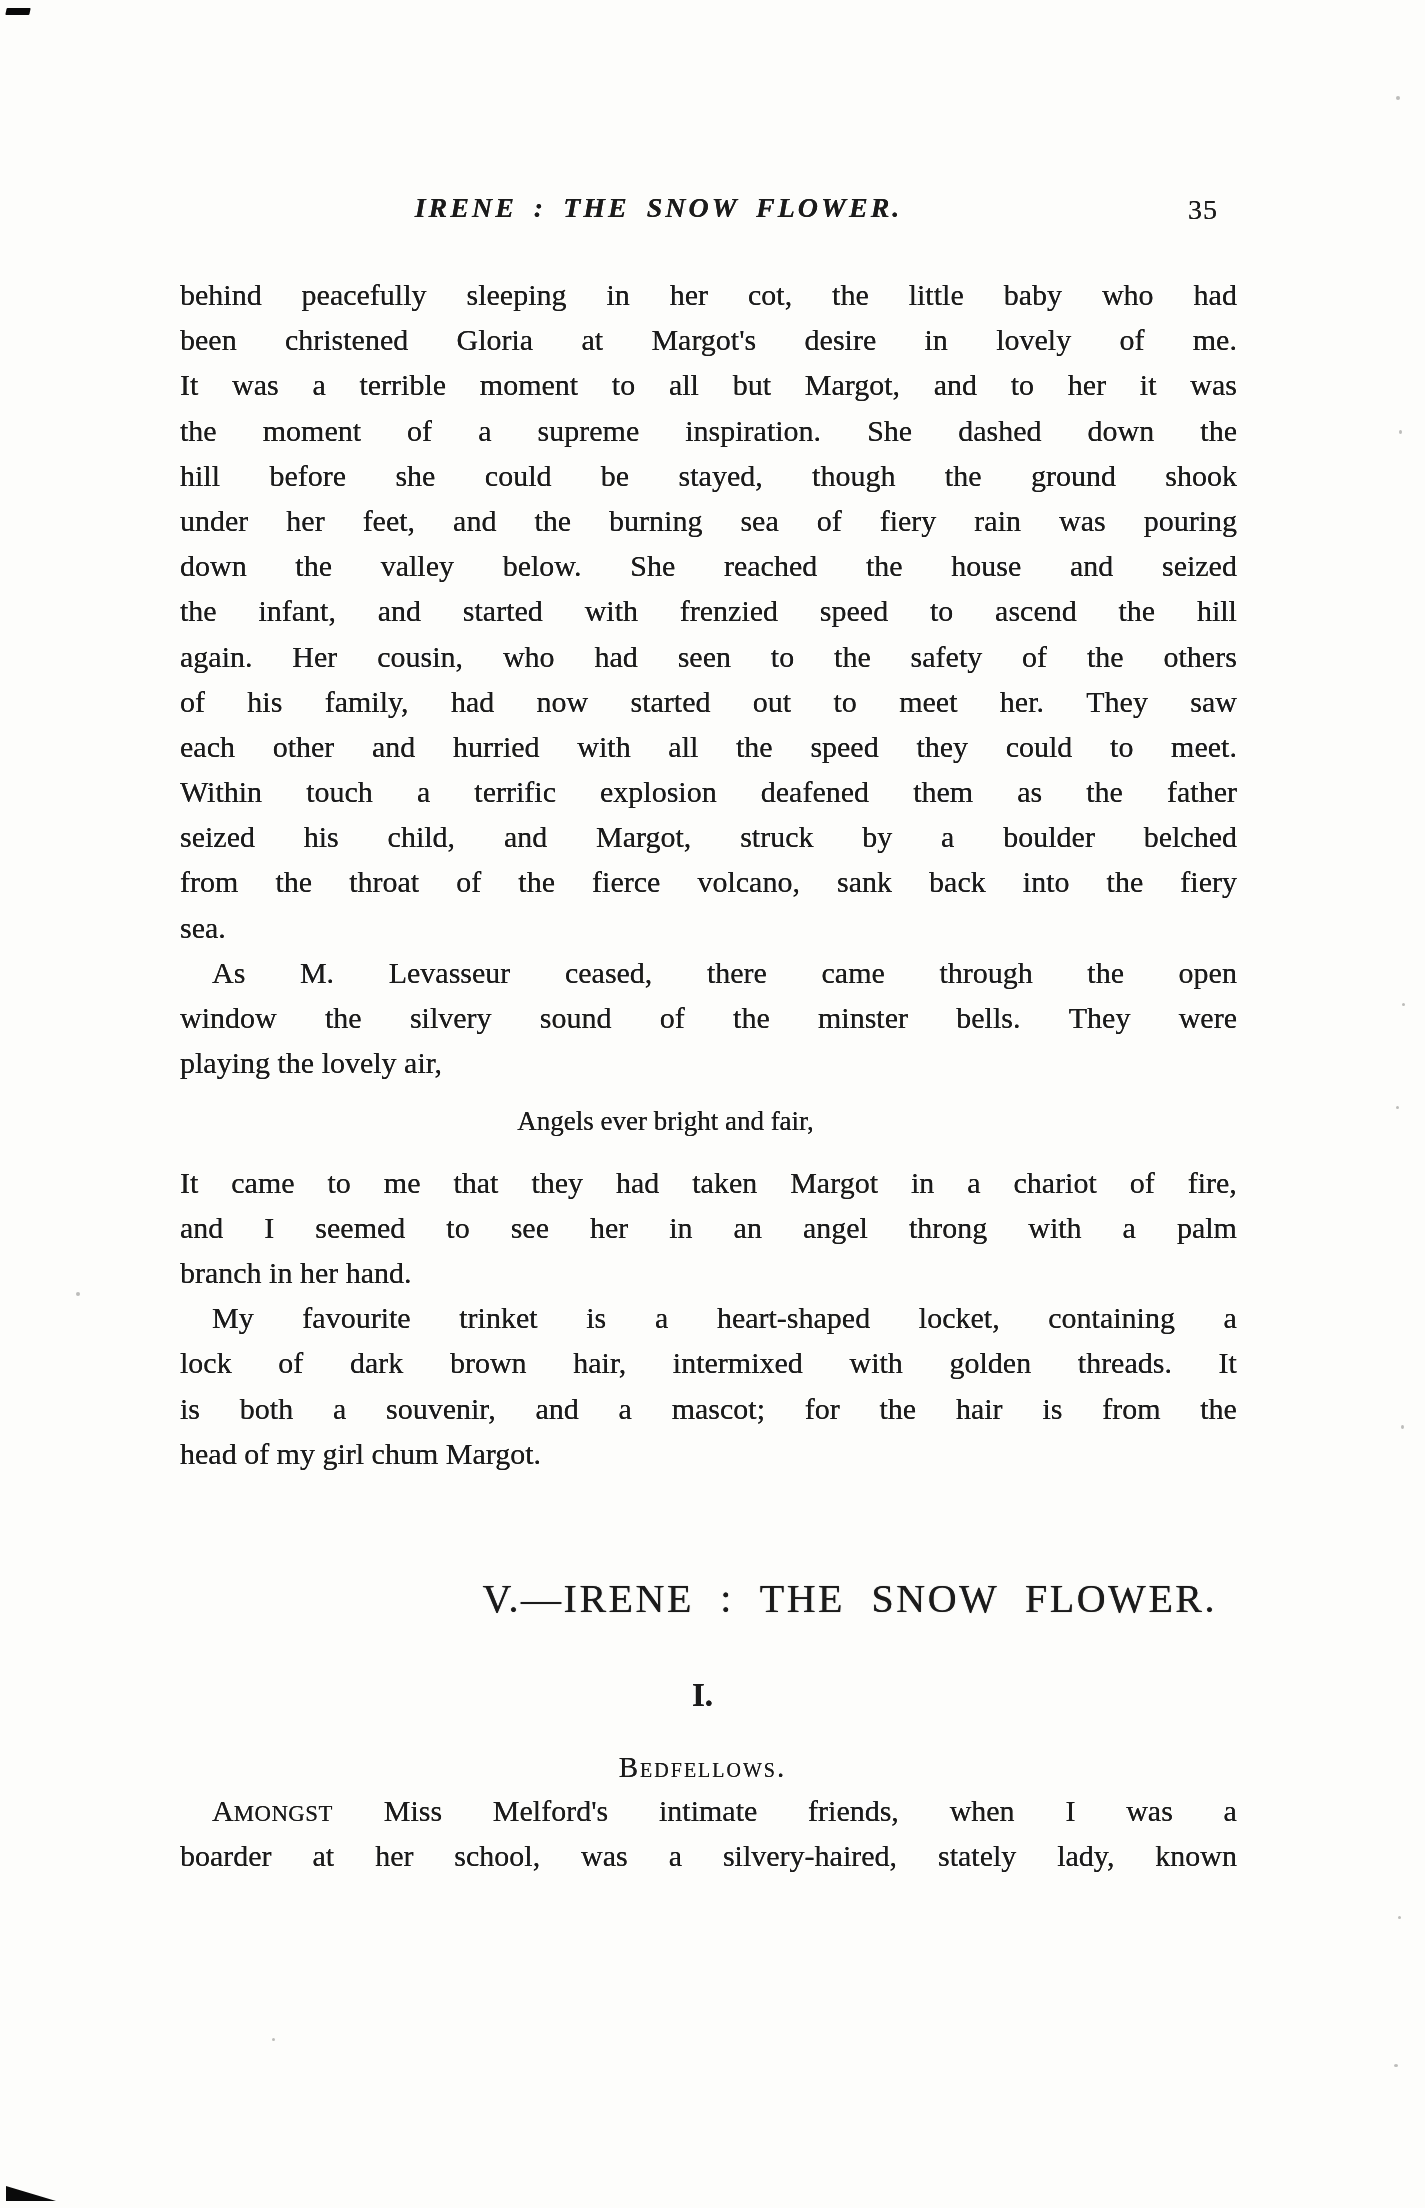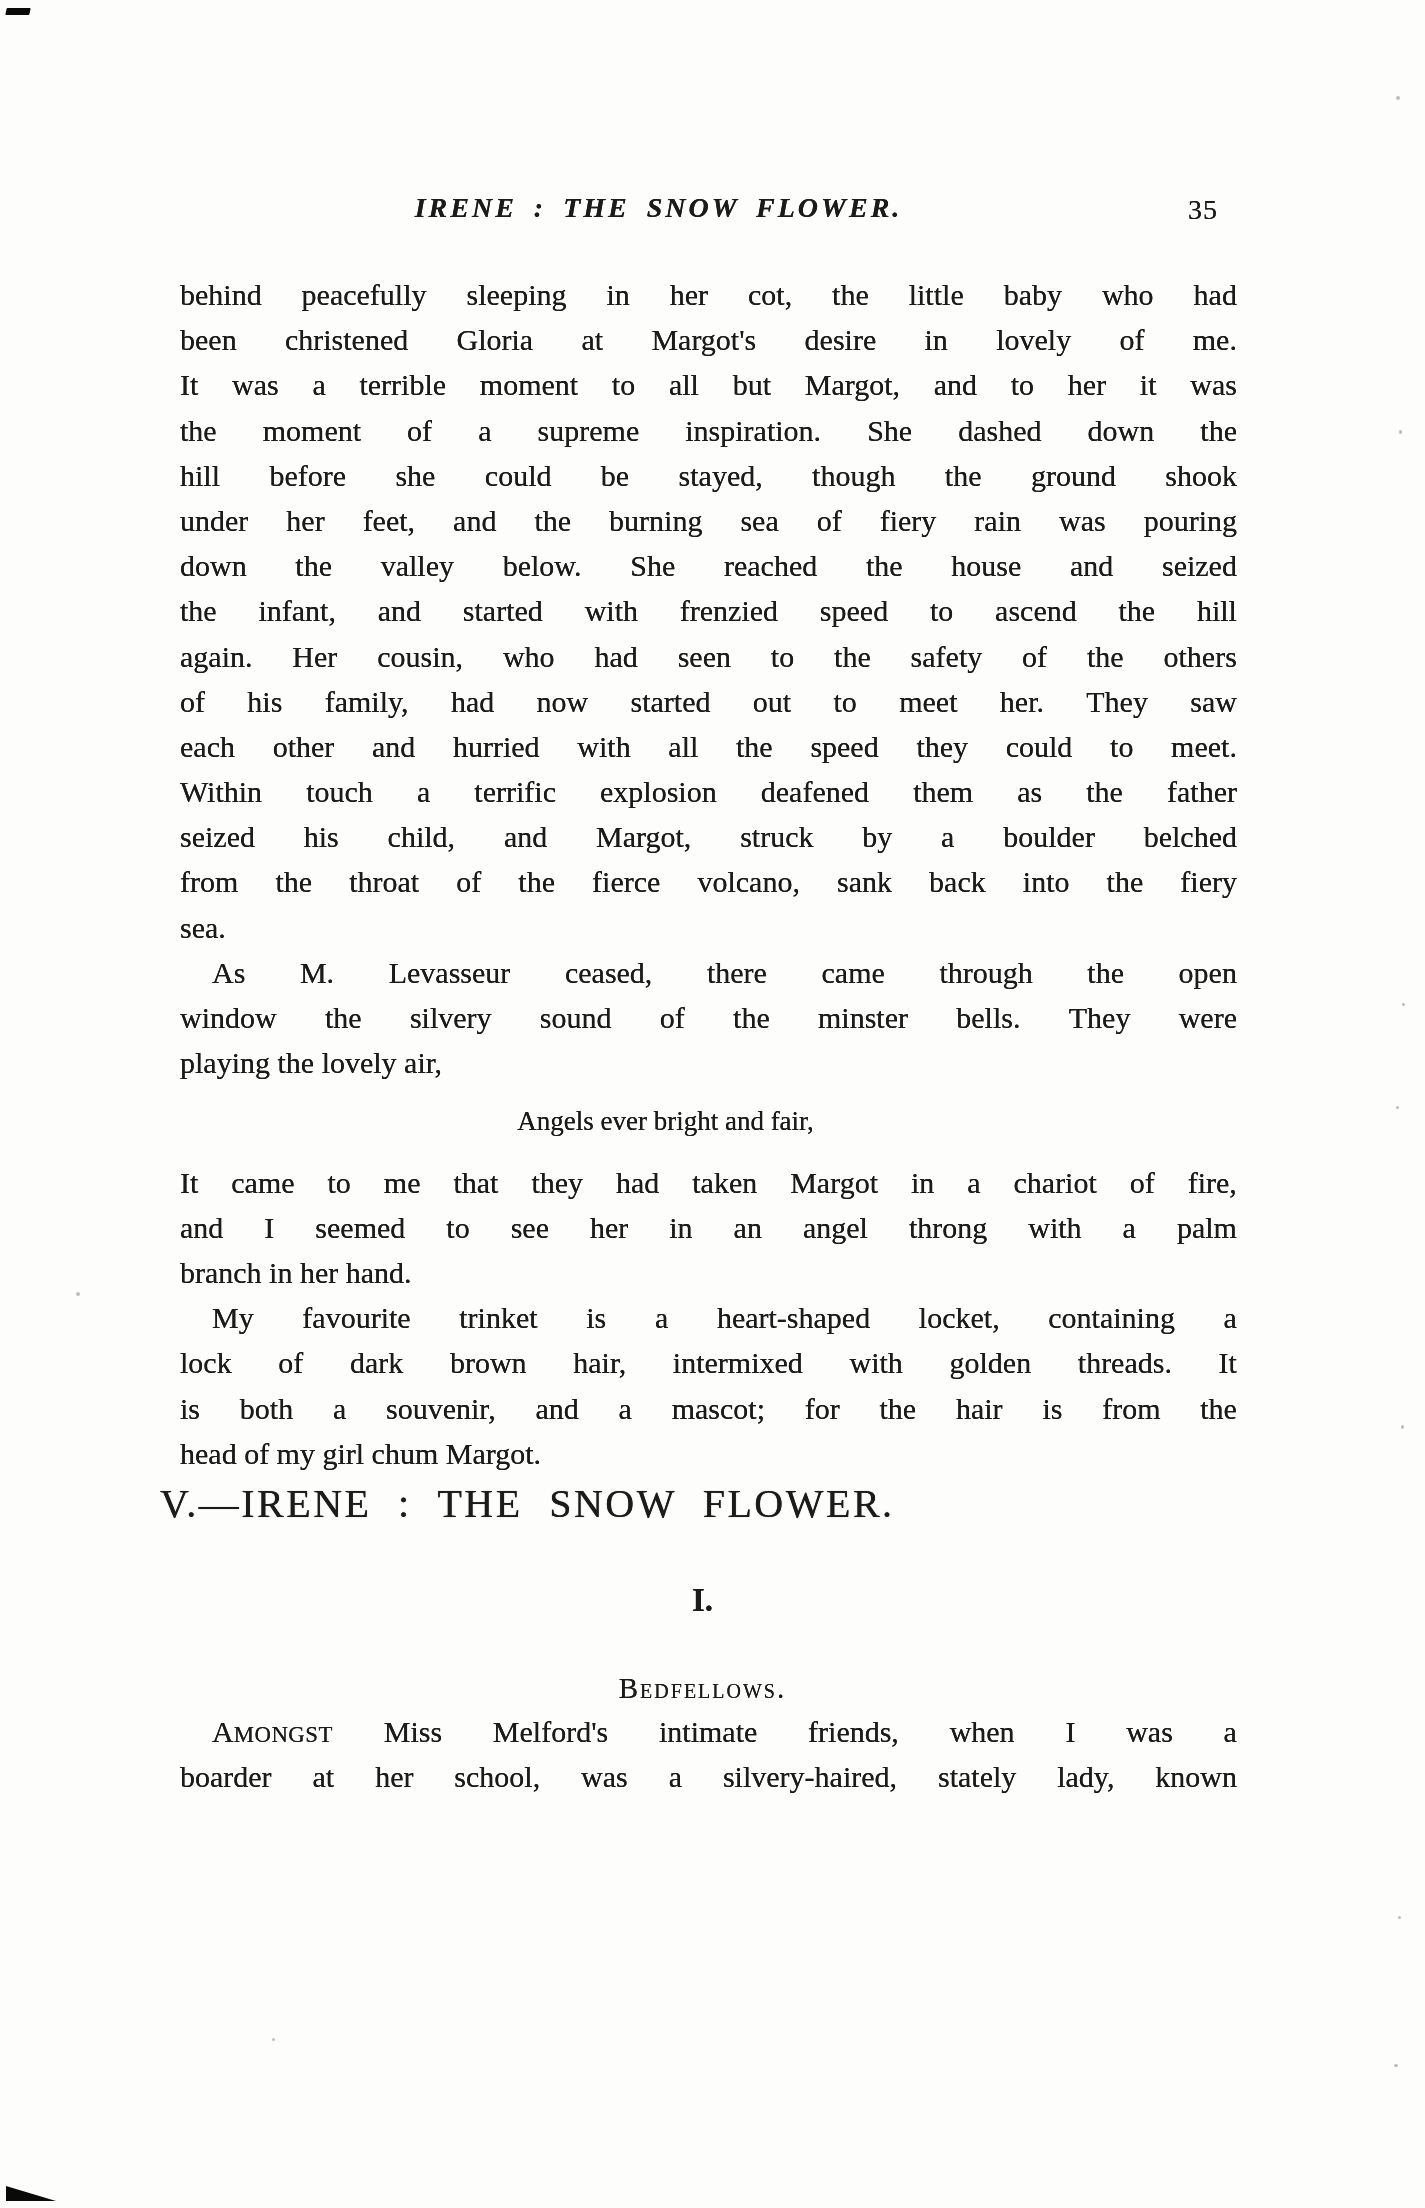--- a/index.html
+++ b/index.html
@@ -44,33 +44,34 @@
 
   .verse {
     margin: 14px 0 15px 0;
     text-align: center;
     transform: translateX(-43px);
     font-size: 27px;
   }
   .verse-line { line-height: 45.2px; }
 
   .chapter-heading {
+    margin-top: 95px;
     font-size: 40px; line-height: 56px;
-    text-align: left; transform: translateX(-20px);
+    text-align: right; transform: translateX(-20px);
     letter-spacing: 2.5px; word-spacing: 14px;
     white-space: nowrap;
     text-shadow: 0 0 0.7px #1b1b1b;
   }
   .section-number {
     margin-top: 45px;
     font-size: 33px; line-height: 46px; font-weight: bold;
     text-align: center; transform: translateX(-6px);
   }
   .section-title {
-    margin-top: 44px;
+    margin-top: 28px;
     font-size: 29px; line-height: 42px;
     text-align: center; transform: translateX(-6px);
     font-variant: small-caps; letter-spacing: 2px;
     text-shadow: 0 0 0.6px #1b1b1b;
   }
 
   
   .mark { position: absolute; background: #0a0a0a; }
   .mark.dash { border-radius: 1px; transform: skewX(-12deg); }
   .mark.wedge { clip-path: polygon(0 0, 0 100%, 100% 100%); }

